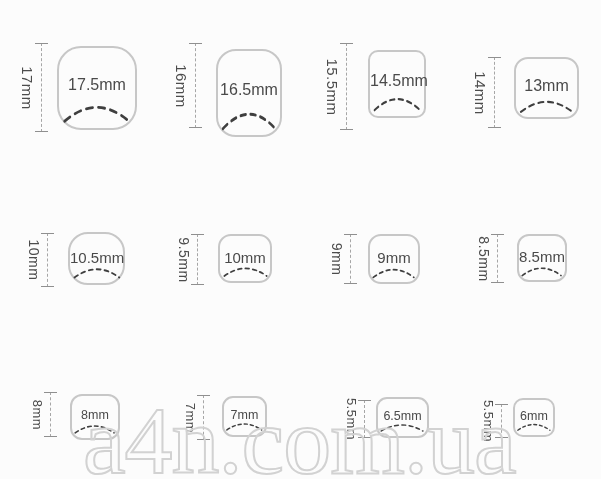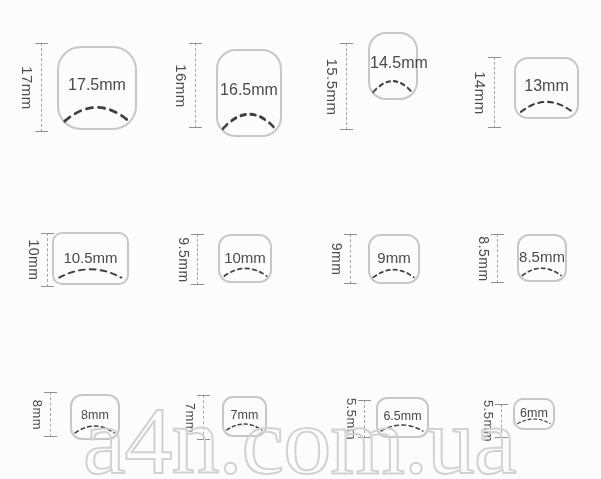--- a/index.html
+++ b/index.html
@@ -108,41 +108,41 @@
   <div class="nail r1" style="left:216px;top:49px;width:66px;height:88px;border-radius:20px;">
     <span class="w-label">16.5mm</span>
     <svg class="smile" viewBox="0 0 100 40" preserveAspectRatio="none">
         <path d="M5 36 Q50 3 95 36" fill="none" stroke="#3f3f3f" stroke-width="3.4" stroke-dasharray="9 8" stroke-linecap="round"></path>
       </svg>
   </div>
 
   <div class="measure r1" style="left:346px;top:43px;height:87px;">
     <span class="h-label">15.5mm</span>
   </div>
-  <div class="nail r1" style="left:368px;top:32px;width:50px;height:68px;border-radius:18px;">
+  <div class="nail r1" style="left:368px;top:50px;width:58px;height:68px;border-radius:10px;">
     <span class="w-label">14.5mm</span>
     <svg class="smile" viewBox="0 0 100 40" preserveAspectRatio="none">
         <path d="M5 36 Q50 3 95 36" fill="none" stroke="#3f3f3f" stroke-width="3.4" stroke-dasharray="9 8" stroke-linecap="round"></path>
       </svg>
   </div>
 
   <div class="measure r1" style="left:494px;top:57px;height:71px;">
     <span class="h-label">14mm</span>
   </div>
   <div class="nail r1" style="left:514px;top:57px;width:65px;height:62px;border-radius:14px;">
     <span class="w-label">13mm</span>
     <svg class="smile" viewBox="0 0 100 40" preserveAspectRatio="none">
         <path d="M5 36 Q50 3 95 36" fill="none" stroke="#3f3f3f" stroke-width="3.4" stroke-dasharray="9 8" stroke-linecap="round"></path>
       </svg>
   </div>
 
   <div class="measure r2" style="left:47px;top:233px;height:54px;">
     <span class="h-label">10mm</span>
   </div>
-  <div class="nail r2" style="left:52px;top:232px;width:77px;height:53px;border-radius:10px;">
+  <div class="nail r2" style="left:68px;top:232px;width:57px;height:53px;border-radius:20px;">
     <span class="w-label">10.5mm</span>
     <svg class="smile" viewBox="0 0 100 40" preserveAspectRatio="none">
         <path d="M5 36 Q50 4 95 36" fill="none" stroke="#3f3f3f" stroke-width="3.6" stroke-dasharray="8 8" stroke-linecap="round"></path>
       </svg>
   </div>
 
   <div class="measure r2" style="left:197px;top:234px;height:51px;">
     <span class="h-label">9.5mm</span>
   </div>
   <div class="nail r2" style="left:218px;top:234px;width:54px;height:49px;border-radius:13px;">
@@ -198,21 +198,21 @@
   <div class="nail r3" style="left:376px;top:397px;width:53px;height:41px;border-radius:11px;">
     <span class="w-label">6.5mm</span>
     <svg class="smile" viewBox="0 0 100 40" preserveAspectRatio="none">
         <path d="M5 36 Q50 5 95 36" fill="none" stroke="#3f3f3f" stroke-width="3.8" stroke-dasharray="8 8" stroke-linecap="round"></path>
       </svg>
   </div>
 
   <div class="measure r3" style="left:501px;top:404px;height:34px;">
     <span class="h-label">5.5mm</span>
   </div>
-  <div class="nail r3" style="left:513px;top:398px;width:42px;height:32px;border-radius:10px;">
+  <div class="nail r3" style="left:513px;top:398px;width:42px;height:39px;border-radius:10px;">
     <span class="w-label">6mm</span>
     <svg class="smile" viewBox="0 0 100 40" preserveAspectRatio="none">
         <path d="M5 36 Q50 5 95 36" fill="none" stroke="#3f3f3f" stroke-width="3.8" stroke-dasharray="8 8" stroke-linecap="round"></path>
       </svg>
   </div>
 
   <div class="watermark">a4n.com.ua</div>
 
 </div>
 

